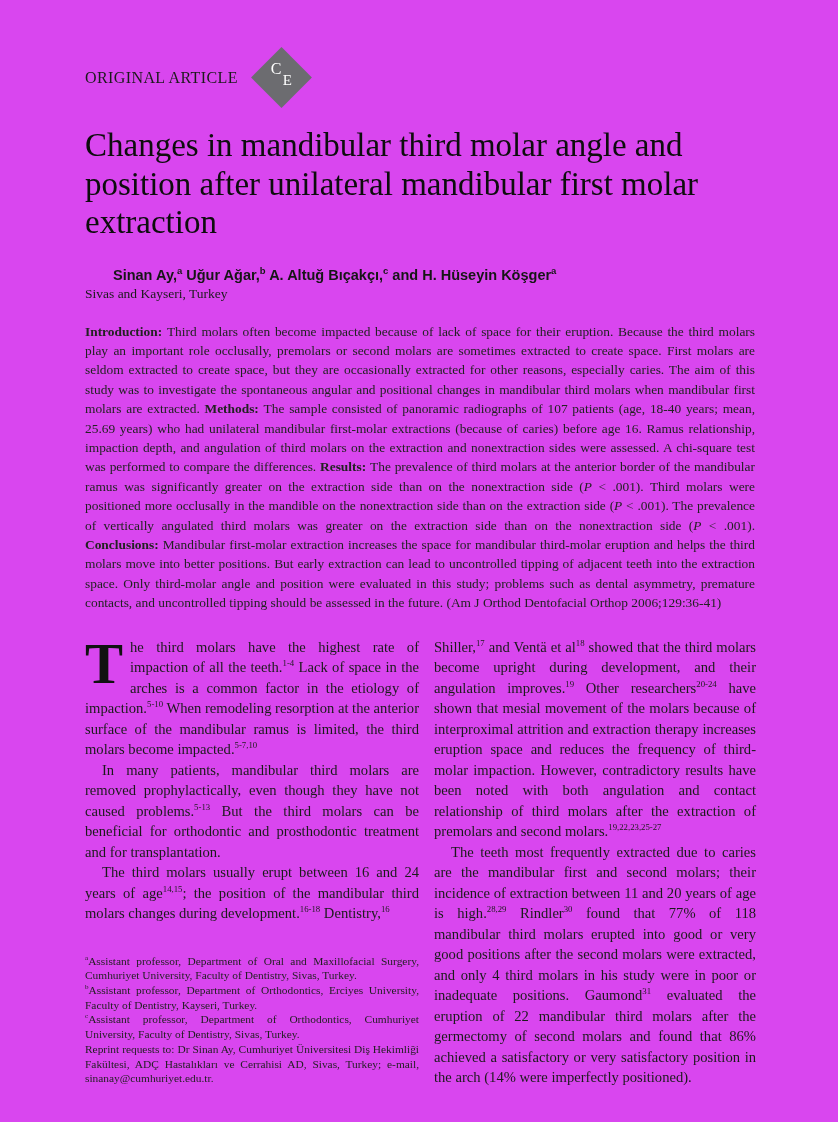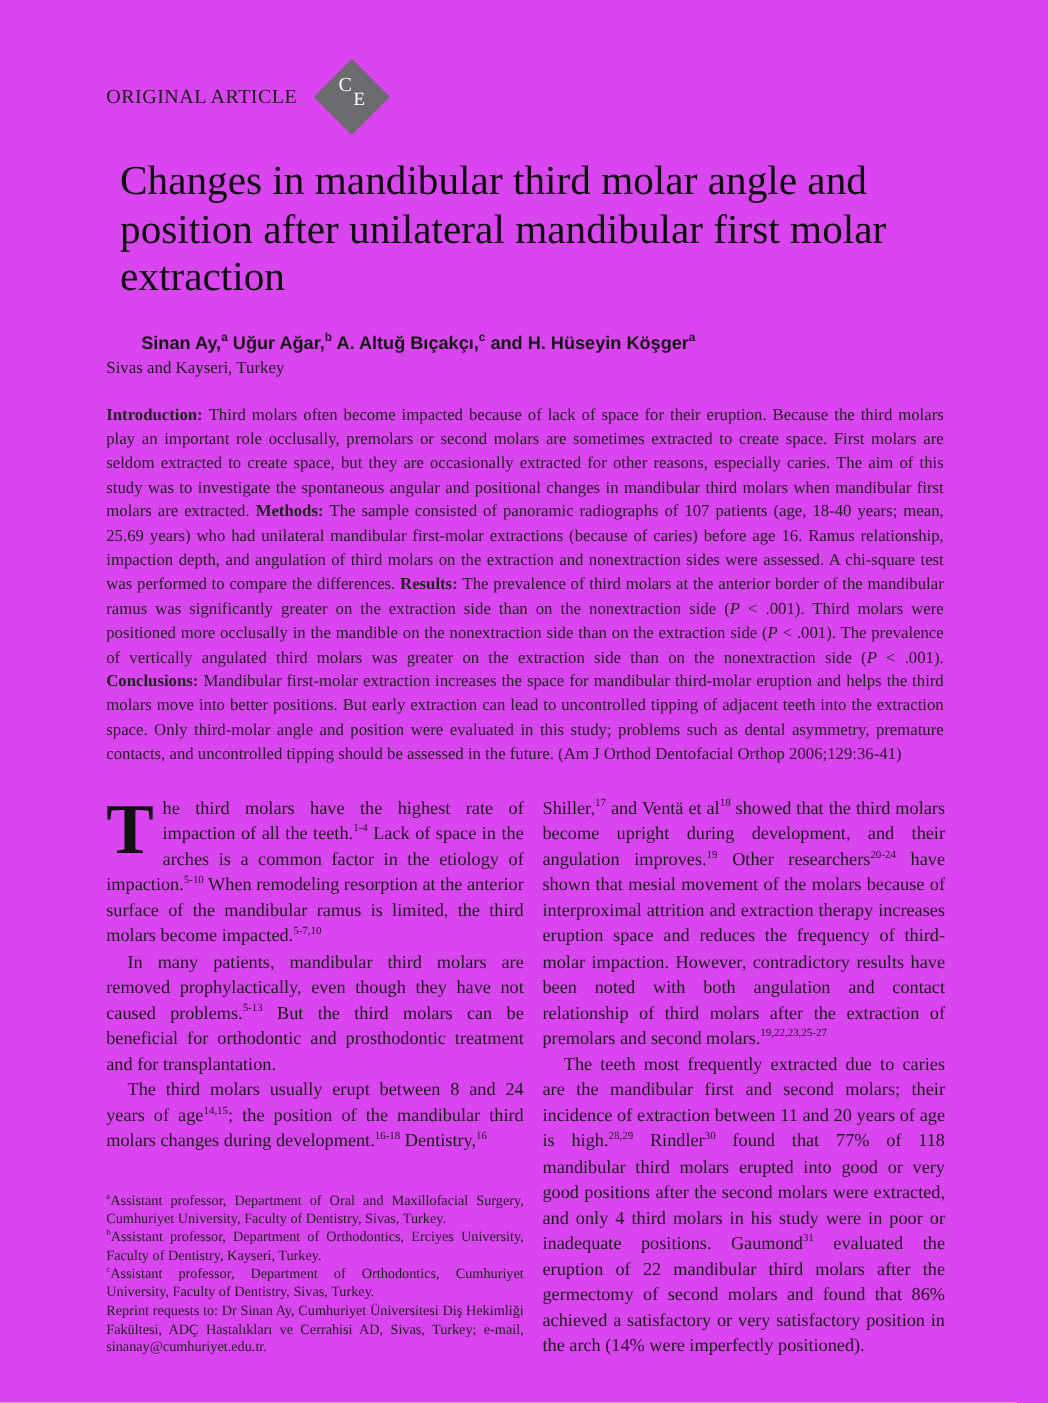--- a/index.html
+++ b/index.html
@@ -24,21 +24,21 @@
   .ce-letter{position:absolute;color:#ffffff;font-family:"Liberation Serif",serif;}
   .ce-c{left:21px;top:13px;font-size:16px;}
   .ce-e{left:33px;top:25px;font-size:15px;}
   
   .title{
     margin:16px 0 0 0;padding:0;
     font-family:"Liberation Serif",serif;
     font-weight:400;color:#0d0d0d;
     font-size:33px;line-height:38.5px;
   }
-  .title-line{display:block;margin-left:11px;}
+  .title-line{display:block;}
   
   .authors{
     margin-top:25px;
     font-family:"Liberation Sans",sans-serif;
     font-weight:700;font-size:14.5px;color:#161616;margin-left:28px;
   }
   .authors sup{font-size:9.5px;line-height:0;}
   .affiliation{
     margin-top:3px;
     font-family:"Liberation Serif",serif;
@@ -103,21 +103,21 @@
   <div class="authors"><span>Sinan Ay,</span><sup>a</sup><span> Uğur Ağar,</span><sup>b</sup><span> A. Altuğ Bıçakçı,</span><sup>c</sup><span> and H. Hüseyin Köşger</span><sup>a</sup></div>
   <div class="affiliation">Sivas and Kayseri, Turkey</div>
 
   <section class="abstract"><span class="seg-b">Introduction: </span><span>Third molars often become impacted because of lack of space for their eruption. Because the third molars play an important role occlusally, premolars or second molars are sometimes extracted to create space. First molars are seldom extracted to create space, but they are occasionally extracted for other reasons, especially caries. The aim of this study was to investigate the spontaneous angular and positional changes in mandibular third molars when mandibular first molars are extracted. </span><span class="seg-b">Methods: </span><span>The sample consisted of panoramic radiographs of 107 patients (age, 18-40 years; mean, 25.69 years) who had unilateral mandibular first-molar extractions (because of caries) before age 16. Ramus relationship, impaction depth, and angulation of third molars on the extraction and nonextraction sides were assessed. A chi-square test was performed to compare the differences. </span><span class="seg-b">Results: </span><span>The prevalence of third molars at the anterior border of the mandibular ramus was significantly greater on the extraction side than on the nonextraction side (</span><span class="seg-i">P</span><span> &lt; .001). Third molars were positioned more occlusally in the mandible on the nonextraction side than on the extraction side (</span><span class="seg-i">P</span><span> &lt; .001). The prevalence of vertically angulated third molars was greater on the extraction side than on the nonextraction side (</span><span class="seg-i">P</span><span> &lt; .001). </span><span class="seg-b">Conclusions: </span><span>Mandibular first-molar extraction increases the space for mandibular third-molar eruption and helps the third molars move into better positions. But early extraction can lead to uncontrolled tipping of adjacent teeth into the extraction space. Only third-molar angle and position were evaluated in this study; problems such as dental asymmetry, premature contacts, and uncontrolled tipping should be assessed in the future. (Am J Orthod Dentofacial Orthop 2006;129:36-41)</span></section>
 
   <div class="columns">
 
     <div class="col-left">
       <p class="para"><span class="dropcap">T</span><span><span>he third molars have the highest rate of impaction of all the teeth.</span><sup>1-4</sup><span> Lack of space in the arches is a common factor in the etiology of impaction.</span><sup>5-10</sup><span> When remodeling resorption at the anterior surface of the mandibular ramus is limited, the third molars become impacted.</span><sup>5-7,10</sup></span></p>
       <p class="para indent"><span>In many patients, mandibular third molars are removed prophylactically, even though they have not caused problems.</span><sup>5-13</sup><span> But the third molars can be beneficial for orthodontic and prosthodontic treatment and for transplantation.</span></p>
-      <p class="para indent"><span>The third molars usually erupt between 8 and 24 years of age</span><sup>14,15</sup><span>; the position of the mandibular third molars changes during development.</span><sup>16-18</sup><span> Dentistry,</span><sup>16</sup></p>
+      <p class="para indent"><span>The third molars usually erupt between 16 and 24 years of age</span><sup>14,15</sup><span>; the position of the mandibular third molars changes during development.</span><sup>16-18</sup><span> Dentistry,</span><sup>16</sup></p>
 
       <div class="footnotes">
         <p><sup>a</sup><span>Assistant professor, Department of Oral and Maxillofacial Surgery, Cumhuriyet University, Faculty of Dentistry, Sivas, Turkey.</span></p>
         <p><sup>b</sup><span>Assistant professor, Department of Orthodontics, Erciyes University, Faculty of Dentistry, Kayseri, Turkey.</span></p>
         <p><sup>c</sup><span>Assistant professor, Department of Orthodontics, Cumhuriyet University, Faculty of Dentistry, Sivas, Turkey.</span></p>
         <p><span>Reprint requests to: Dr Sinan Ay, Cumhuriyet Üniversitesi Diş Hekimliği Fakültesi, ADÇ Hastalıkları ve Cerrahisi AD, Sivas, Turkey; e-mail, sinanay@cumhuriyet.edu.tr.</span></p>
 
       </div>
 
     </div>

